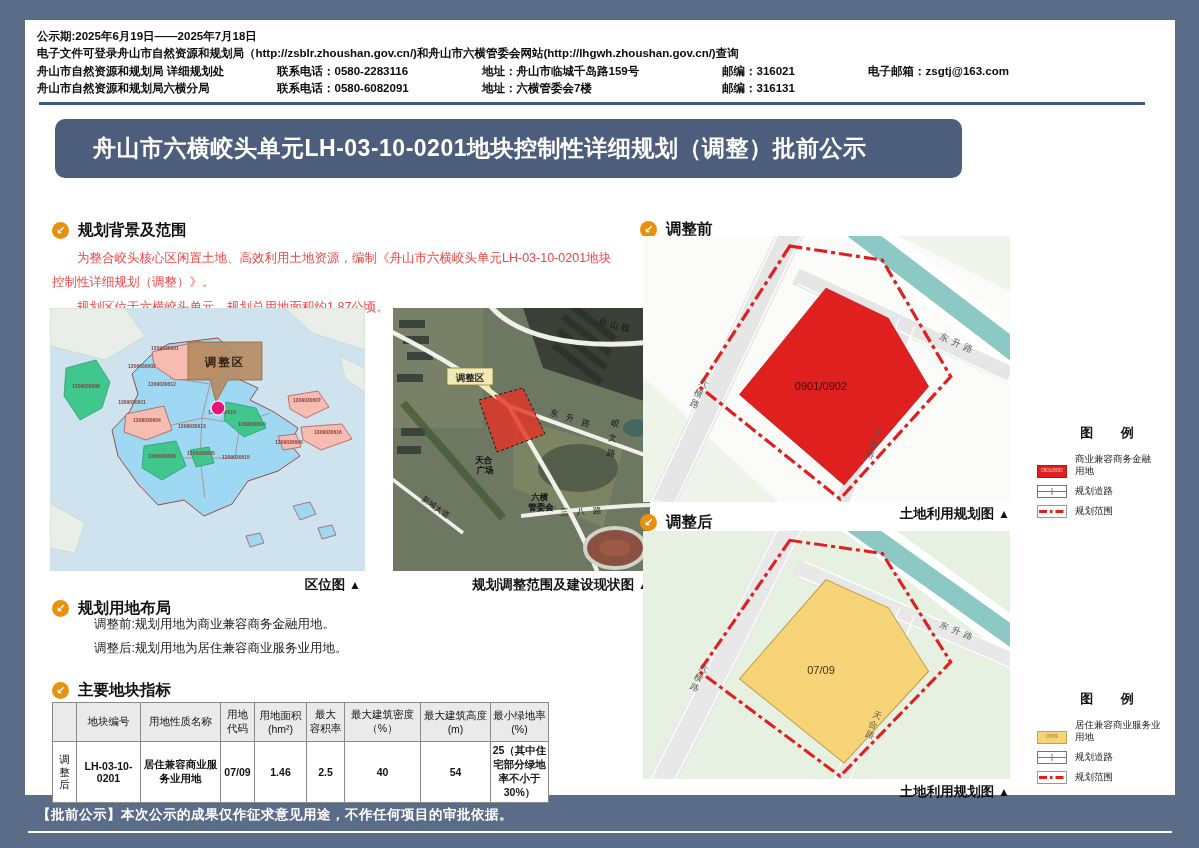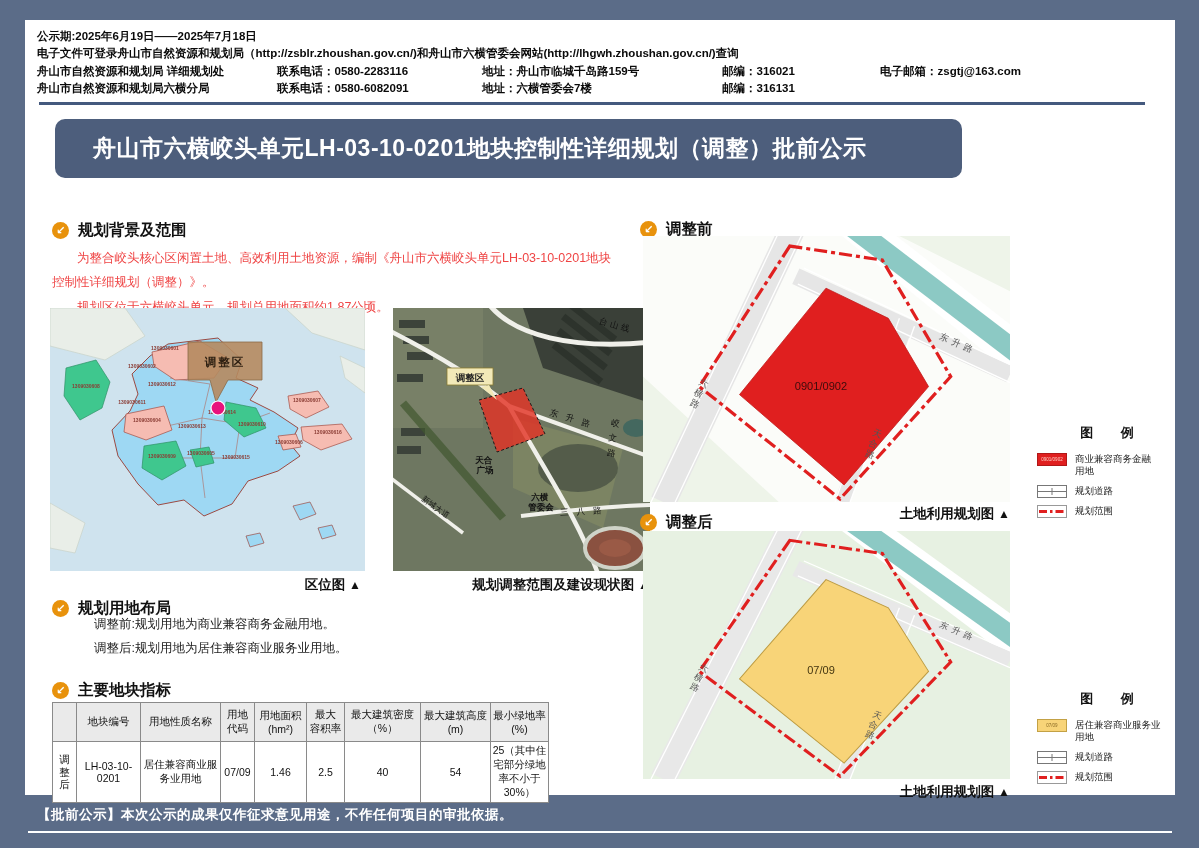--- a/index.html
+++ b/index.html
@@ -2,21 +2,21 @@
 <html><head>
 <meta charset="utf-8">
 <style>
   html,body{margin:0;padding:0}
   body{width:1199px;height:848px;background:#5b6c88;position:relative;overflow:hidden;
        font-family:"Liberation Sans","DejaVu Sans",sans-serif;color:#111}
   .page{position:absolute;left:25px;top:20px;width:1150px;height:775px;background:#fff}
   
   .hdr{padding:8px 14px 0 12px;font-weight:bold;font-size:11.5px;line-height:1.5;color:#0a0a0a}
   .cols{display:flex}
-  .c1{width:240px}.c2{width:205px}.c3{width:240px}.c4{width:158px}
+  .c1{width:240px}.c2{width:205px}.c3{width:240px}.c4{width:146px}
   .hrule{height:3px;background:#44597e;margin:5px 16px 0 2px}
   
   .titlebar{position:absolute;left:30px;top:99px;width:907px;height:59px;background:#4d5e7c;border-radius:10px;
             color:#fff;font-weight:bold;font-size:23px;letter-spacing:.5px;display:flex;align-items:center;
             padding-left:38px;box-sizing:border-box}
   
   .sec-head{position:absolute;display:flex;align-items:center;gap:9px;font-size:15.5px;font-weight:bold}
   .oicon{width:17px;height:17px;border-radius:50%;background:#e8920c;color:#fff;display:flex;align-items:center;
          justify-content:center;font-size:11px;font-weight:bold;flex:none}
   .para{position:absolute;left:27px;top:226px;width:568px;font-size:12.5px;line-height:1.95;color:#ef4444}
@@ -27,30 +27,30 @@
   .cap{font-size:13.5px;font-weight:bold}
   .cap .tri{font-size:12px;letter-spacing:0}
   .capL{width:315px;text-align:right;padding-right:4px;box-sizing:border-box}
   .capR{width:285px;text-align:right}
   .sec2-text{position:absolute;left:27px;top:592px;width:560px;font-size:12.5px;line-height:1.95;color:#222}
   .sec2-text div{padding-left:42px}
   
   .idx{position:absolute;left:27px;top:682px;border-collapse:collapse;font-size:10.5px;text-align:center;table-layout:fixed}
   .idx th,.idx td{border:1px solid #8a8a8a;padding:2px 1px;white-space:pre-line;vertical-align:middle}
   .idx th{background:#eaeaea;font-weight:normal;height:34px}
-  .idx td{font-weight:normal;background:#fff;height:52px}
+  .idx td{font-weight:bold;background:#fff;height:52px}
   .idx td.rl{font-weight:normal;line-height:1.2}
   
   .rcap1{position:absolute;left:618px;top:485px;width:367px;text-align:right}
   .rcap2{position:absolute;left:618px;top:763px;width:367px;text-align:right}
   .pmapwrap{position:absolute;border:0}
   
   .lg{position:absolute;width:142px}
   .lg-title{font-size:13px;font-weight:bold;letter-spacing:12px;text-align:center;margin-bottom:11px;padding-left:10px}
-  .lg-item{display:flex;align-items:flex-start;gap:8px;margin-bottom:7px;font-size:9.5px;line-height:1.3;color:#222}
+  .lg-item{display:flex;align-items:flex-end;gap:8px;margin-bottom:7px;font-size:9.5px;line-height:1.3;color:#222}
   .lg-item .lbl{white-space:pre-line}
   .sw{width:30px;height:13px;flex:none;border:1px solid #888;box-sizing:border-box;display:flex;
       align-items:center;justify-content:center;font-size:4.5px}
   .sw.red{background:#e01f1f;border-color:#b01818;color:rgba(255,215,205,.95)}
   .sw.yellow{background:#f8d478;border-color:#c3a145;color:#8a6a25}
   .swsvg{flex:none}
   
   .foot{position:absolute;left:37px;top:806px;color:#fff;font-size:13.5px;font-weight:bold;letter-spacing:.5px}
   .footline{position:absolute;left:28px;top:831px;width:1144px;height:2px;background:#fff}
 </style>

